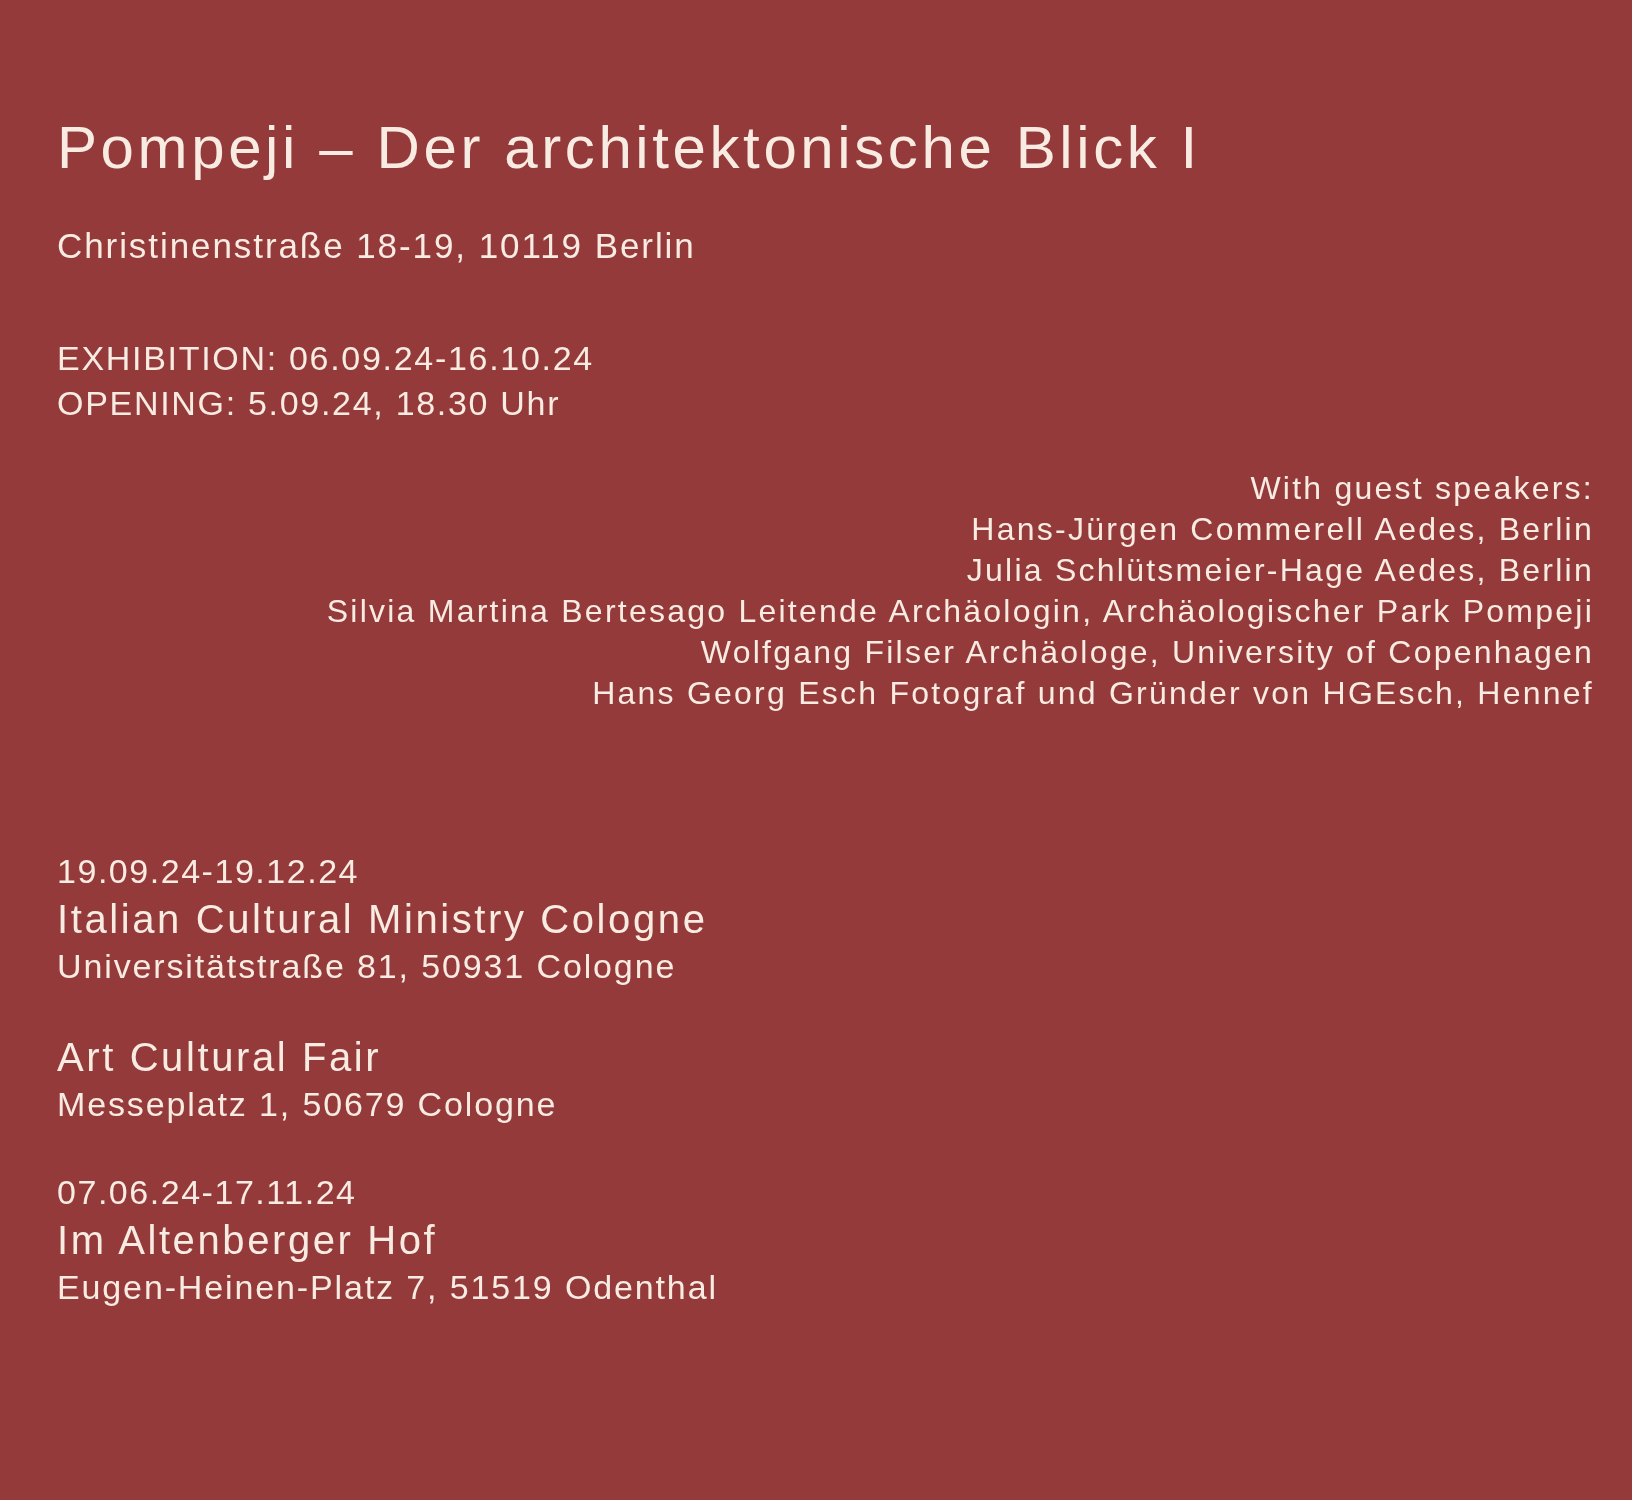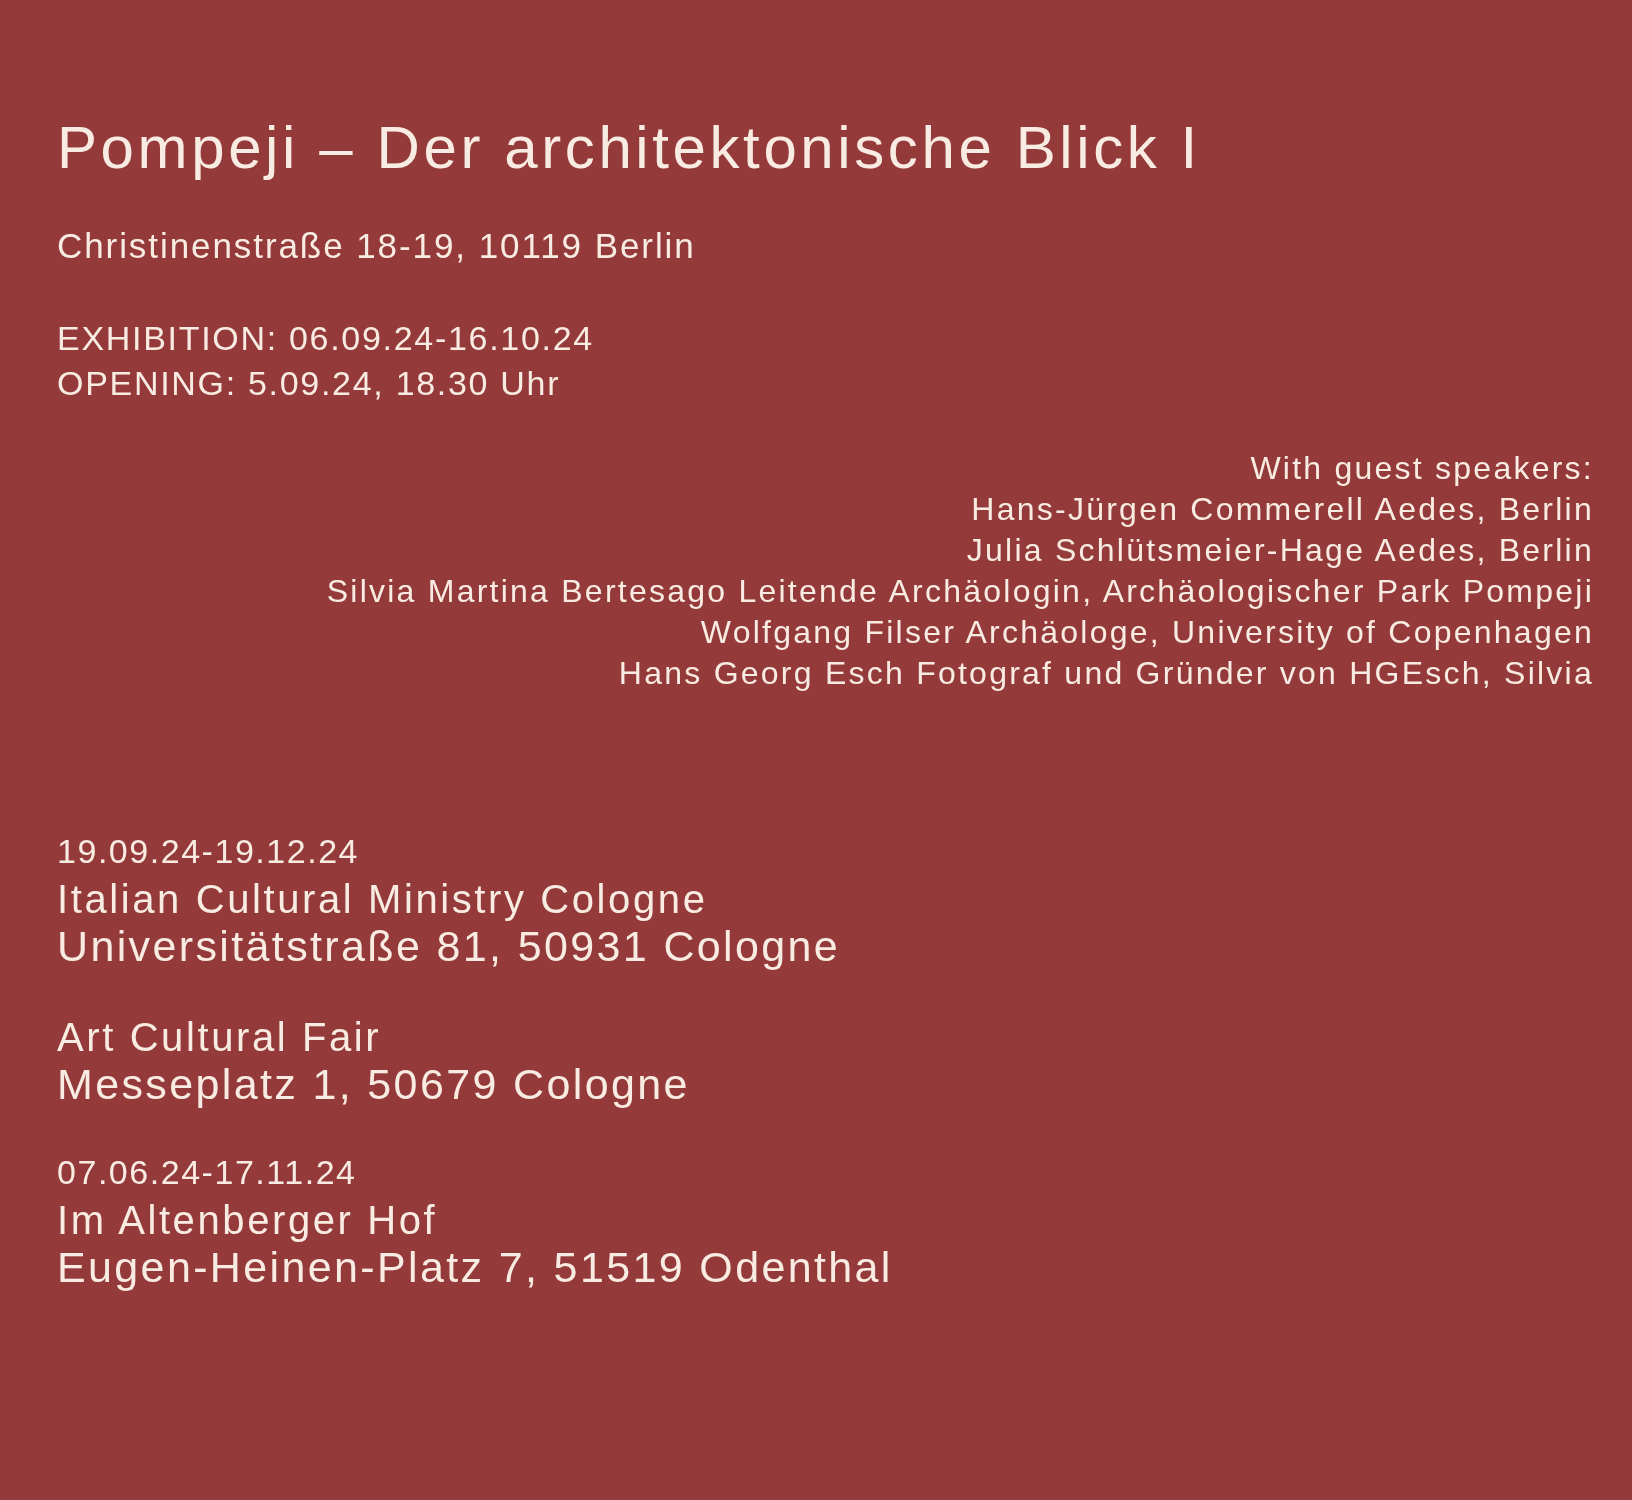--- a/index.html
+++ b/index.html
@@ -36,21 +36,21 @@
     line-height: 50px;
     letter-spacing: 0.065em;
     white-space: nowrap;
   }
   .venue-address {
     font-size: 35px;
     line-height: 44px;
     letter-spacing: 0.055em;
     white-space: nowrap;
   }
-  .dates-block { margin-top: 48px; }
+  .dates-block { margin-top: 68px; }
   .dates-line {
     font-size: 34px;
     line-height: 45px;
     letter-spacing: 0.05em;
     white-space: nowrap;
   }
   .speakers-block { margin-top: 42px; text-align: right; }
   .speaker-line {
     font-size: 32px;
     line-height: 41px;
@@ -66,21 +66,21 @@
     letter-spacing: 0.045em;
     white-space: nowrap;
   }
   .event-name {
     font-size: 40px;
     line-height: 50px;
     letter-spacing: 0.065em;
     white-space: nowrap;
   }
   .event-address {
-    font-size: 43px;
+    font-size: 34px;
     line-height: 44px;
     letter-spacing: 0.055em;
     white-space: nowrap;
   }
 </style>
 </head>
 <body>
 
 <div class="poster">
 
@@ -94,21 +94,21 @@
     <div class="dates-line">EXHIBITION: 06.09.24-16.10.24</div>
     <div class="dates-line">OPENING: 5.09.24, 18.30 Uhr</div>
   </div>
 
   <div class="speakers-block">
     <div class="speaker-line">With guest speakers:</div>
     <div class="speaker-line">Hans-Jürgen Commerell Aedes, Berlin</div>
     <div class="speaker-line">Julia Schlütsmeier-Hage Aedes, Berlin</div>
     <div class="speaker-line">Silvia Martina Bertesago Leitende Archäologin, Archäologischer Park Pompeji</div>
     <div class="speaker-line">Wolfgang Filser Archäologe, University of Copenhagen</div>
-    <div class="speaker-line">Hans Georg Esch Fotograf und Gründer von HGEsch, Silvia</div>
+    <div class="speaker-line">Hans Georg Esch Fotograf und Gründer von HGEsch, Hennef</div>
   </div>
 
   <div class="events-block">
 
     <div class="event">
       <div class="event-dates">19.09.24-19.12.24</div>
       <div class="event-name">Italian Cultural Ministry Cologne</div>
       <div class="event-address">Universitätstraße 81, 50931 Cologne</div>
     </div>
 

